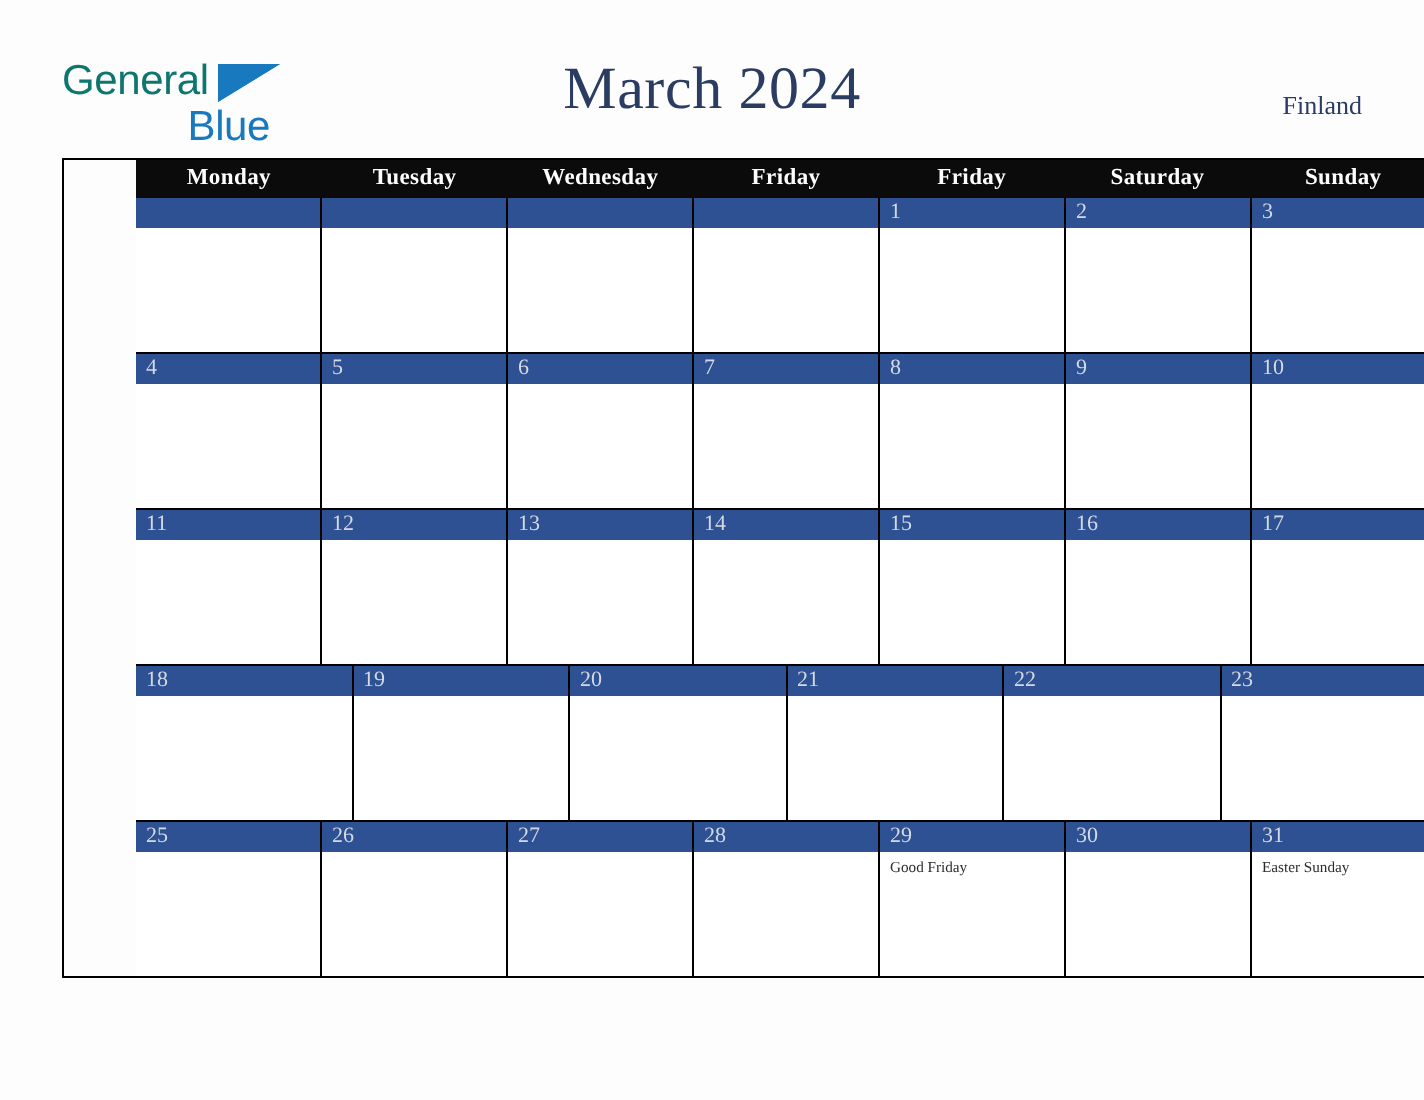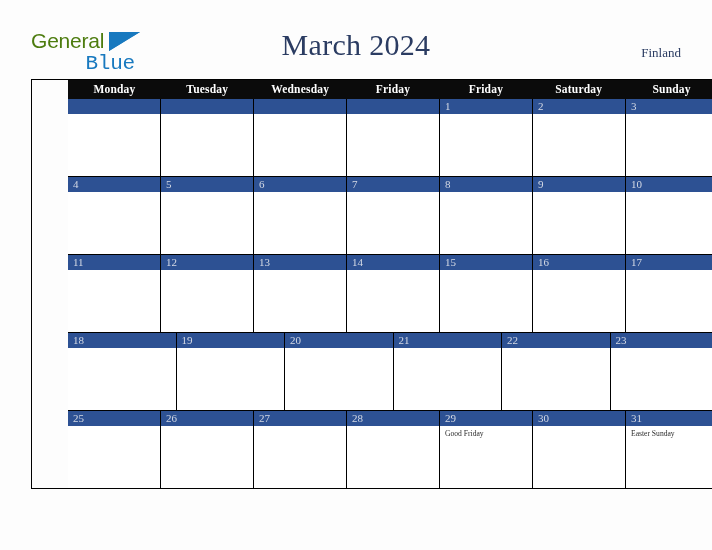--- a/index.html
+++ b/index.html
@@ -40,41 +40,41 @@
   }
   .logo-row1 {
     position: relative;
     display: block;
     height: 22px;
     white-space: nowrap;
   }
   .logo-general {
     font-family: "Liberation Sans", sans-serif;
     font-size: 21px;
-    color: #4d7c0f;
+    color: #0f766e;
     letter-spacing: -0.2px;
     display: inline-block;
     vertical-align: top;
   }
   .logo-triangle {
     display: inline-block;
     vertical-align: top;
     width: 31px;
     height: 19px;
     margin-left: 1px;
     margin-top: 2px;
   }
   .logo-row2 {
     display: block;
     text-align: right;
     width: 104px;
     margin-top: 1px;
   }
   .logo-blue {
-    font-family: Liberation Mono, monospace;
+    font-family: Liberation Sans, sans-serif;
     font-size: 21px;
     color: #1879bf;
     letter-spacing: -0.2px;
   }
 
   .title {
     position: absolute;
     left: 0;
     top: 28px;
     width: 712px;

